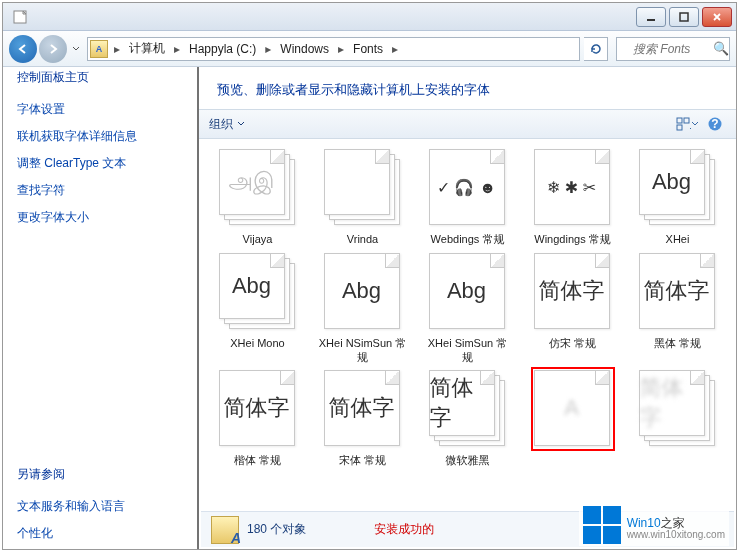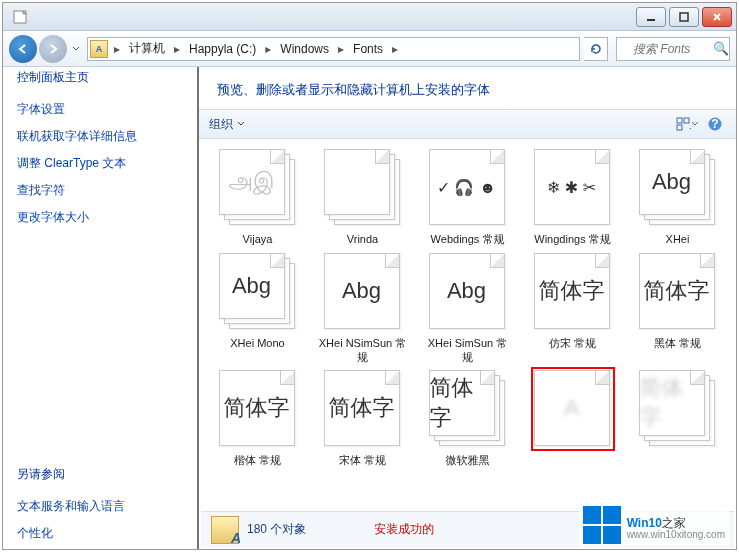--- a/index.html
+++ b/index.html
@@ -66,21 +66,21 @@
 .status .ficon .A{position:absolute;right:-3px;bottom:-3px;font-size:14px;font-style:italic;font-weight:bold;color:#2a5ca8}
 .status .cnt{color:#1a3e7a}
 .status .msg{color:#d10000;margin-left:60px}
 
 
 .watermark{position:absolute;right:10px;bottom:6px;display:flex;align-items:center;gap:6px;background:rgba(255,255,255,.8);padding:2px 4px}
 .wlogo{display:grid;grid-template-columns:18px 18px;grid-template-rows:18px 18px;gap:2px}
 .wlogo div{background:#0078d7}
 .wtext{display:flex;flex-direction:column;line-height:1}
 .wtext .t1{font-size:20px;color:#333}
-.wtext .t1 b{color:#0078d7;font-weight:bold}
+.wtext .t1 b{color:#0078d7;font-weight:normal}
 .wtext .t2{font-size:10px;color:#888}
 </style>
 </head>
 <body>
 
 <div class="frame">
 
   <div class="titlebar">
     <span class="doc-icon">
       <svg width="16" height="16">

